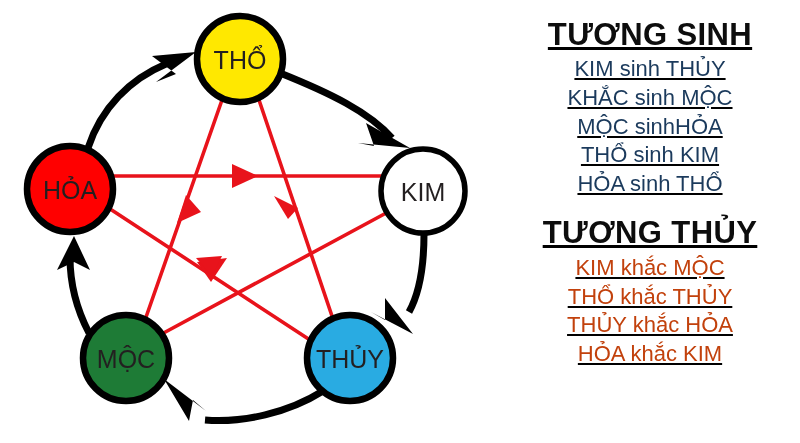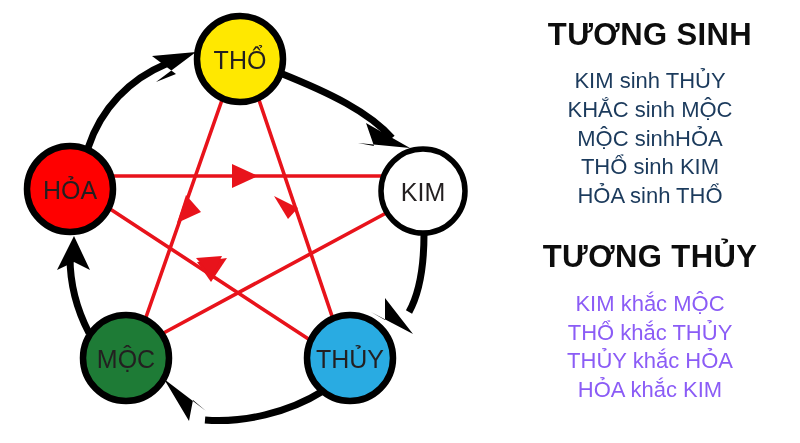--- a/index.html
+++ b/index.html
@@ -41,48 +41,49 @@
     left: 500px;
     top: 0;
     width: 300px;
     height: 443px;
     display: flex;
     flex-direction: column;
     align-items: flex-start;
     justify-content: flex-start;
     padding-top: 18px;
     box-sizing: border-box;
+    text-decoration: underline;
   }
   .section {
     width: 100%;
     text-align: center;
   }
   .section-heading {
     font-family: "Liberation Sans", sans-serif;
     font-weight: bold;
     font-size: 31px;
     color: #0d0d0d;
     letter-spacing: 0.4px;
     line-height: 1.08;
     margin: 0 0 4px 0;
     white-space: nowrap;
   }
   .line-list {
     list-style: none;
-    margin: 16px;
+    margin: 4px;
     padding: 0;
   }
   .line-list li {
     font-family: "Liberation Sans", sans-serif;
     font-size: 22px;
     line-height: 1.30;
     white-space: nowrap;
   }
   .sinh-list li { color: #1b3a5c; }
-  .khac-list li { color: #8b5cf6; }
+  .khac-list li { color: #c2410c; }
   .section.khac { margin-top: 14px; }
 </style>
 </head>
 <body>
 
 <div id="stage">
 
   <svg id="diagram" viewBox="0 0 500 443">
 
     <g fill="none" stroke="#000000" stroke-width="7" stroke-linecap="butt">

